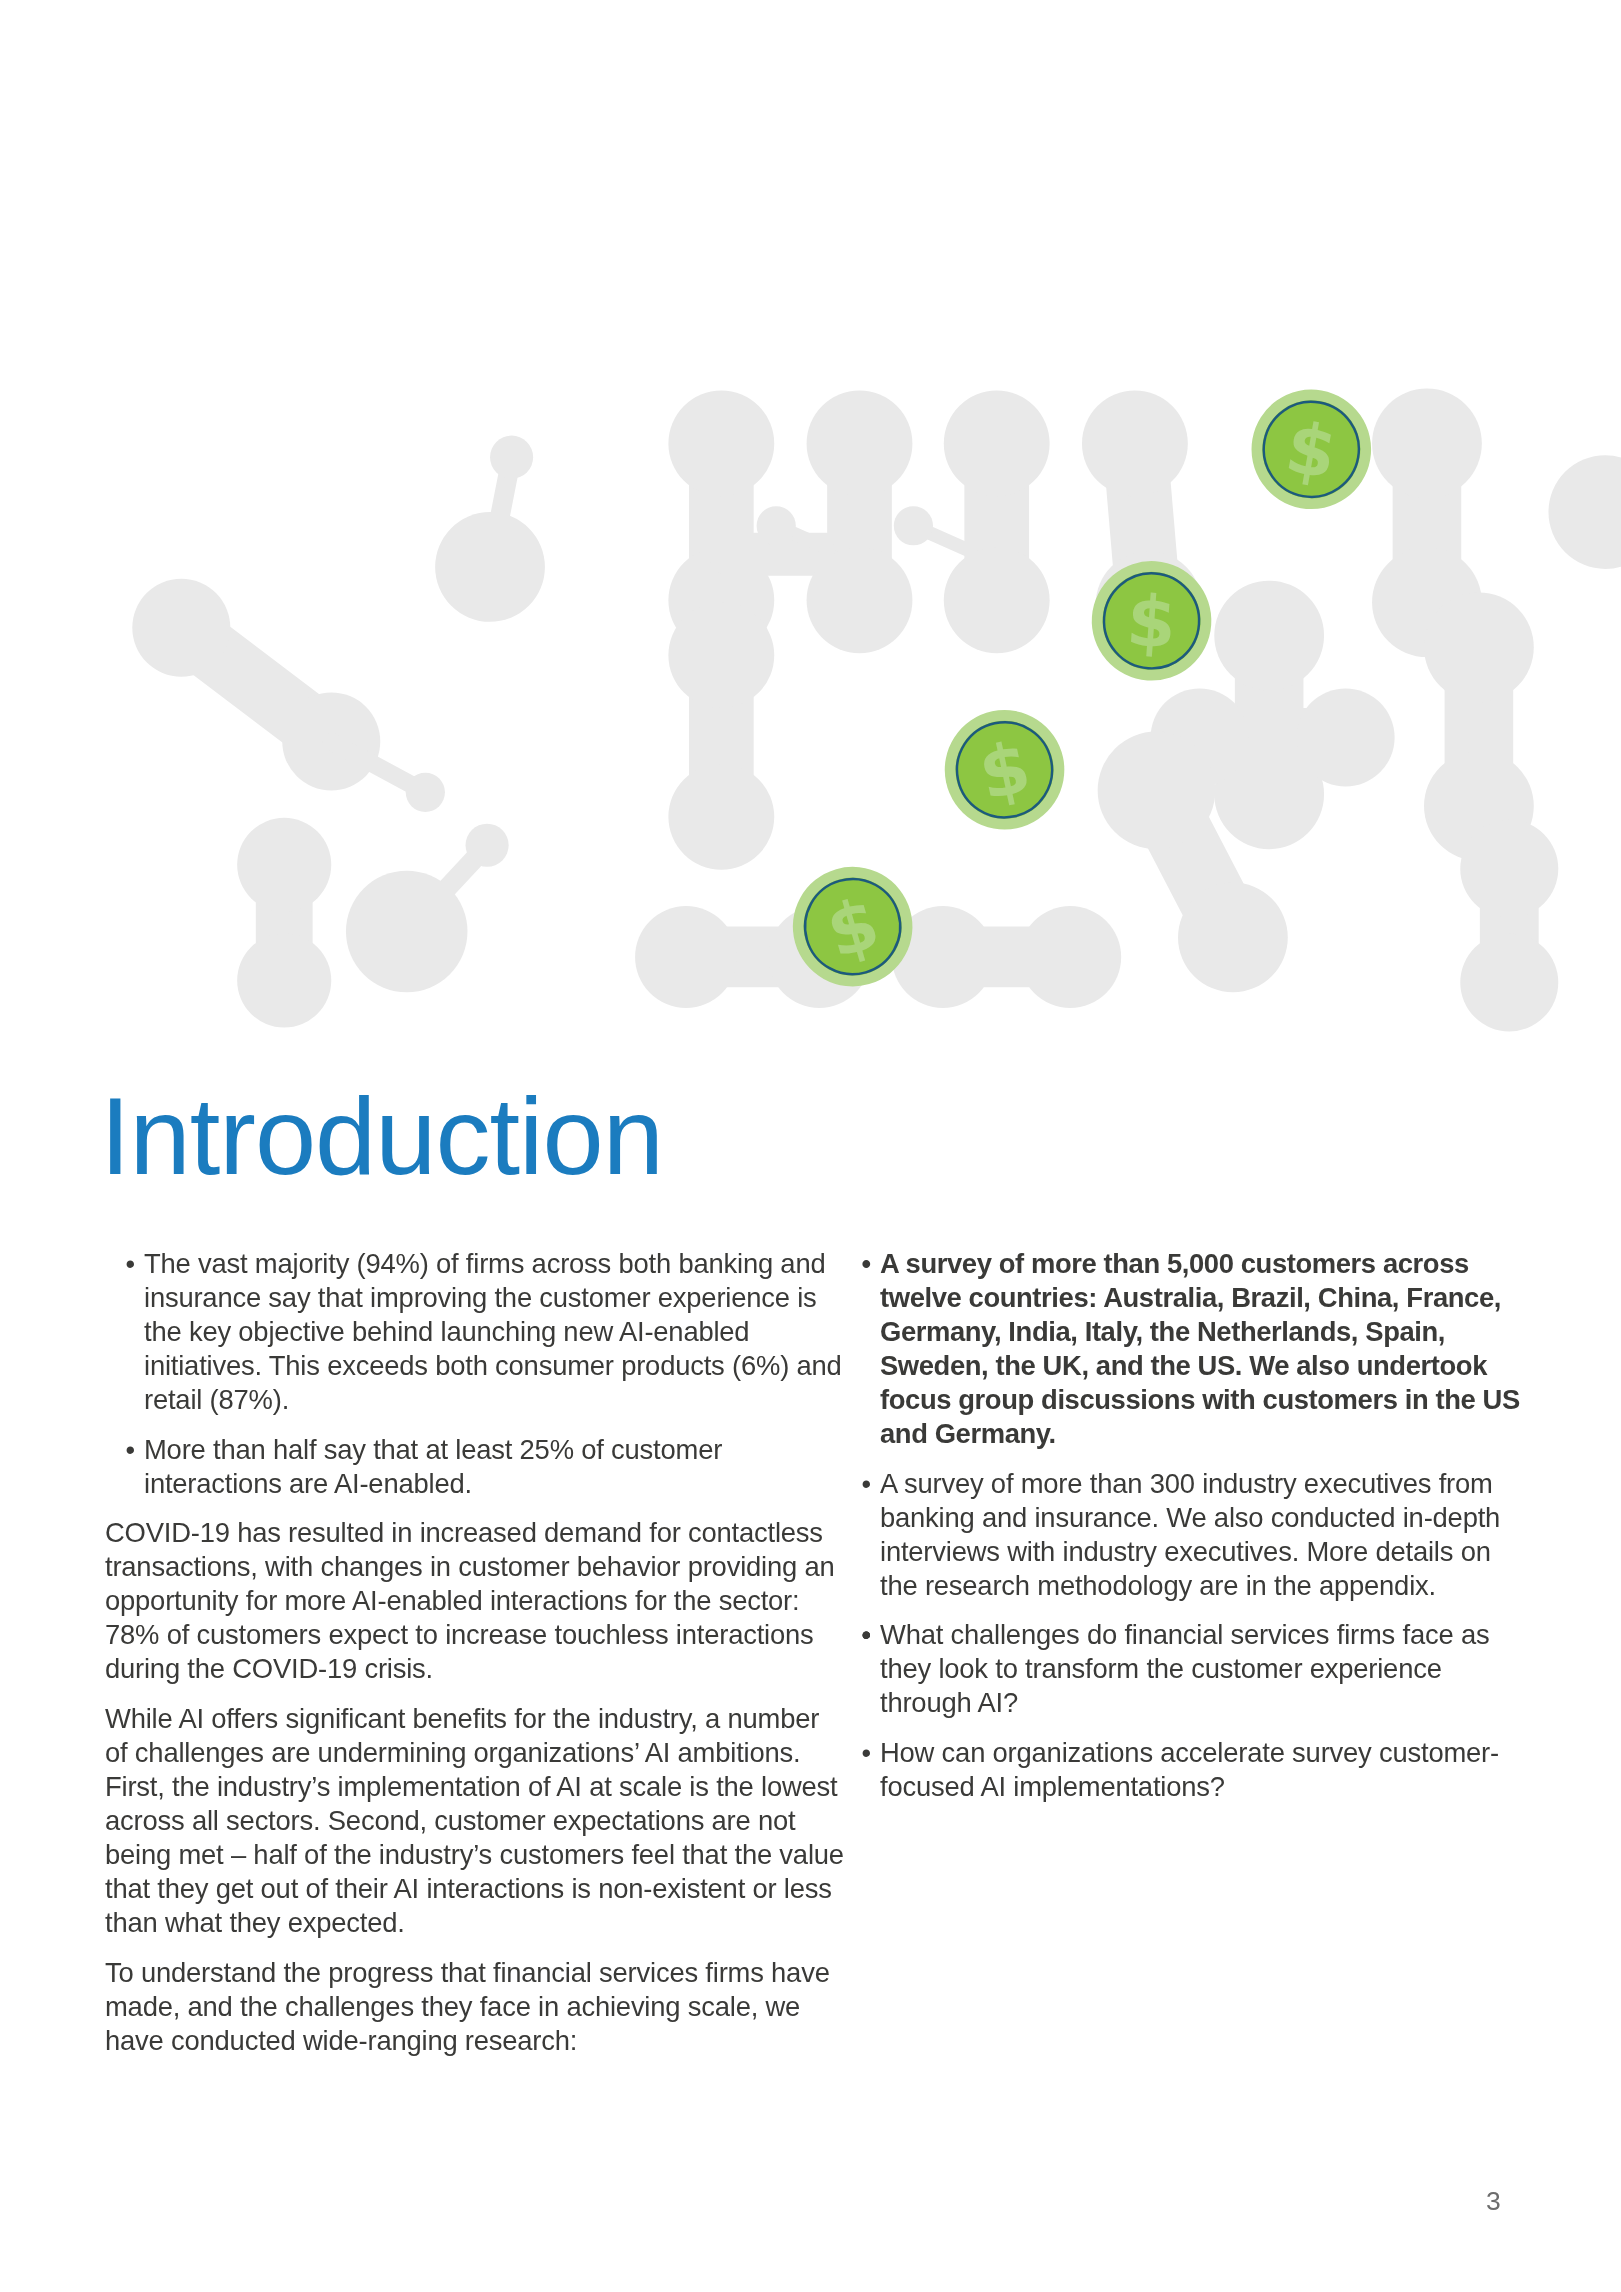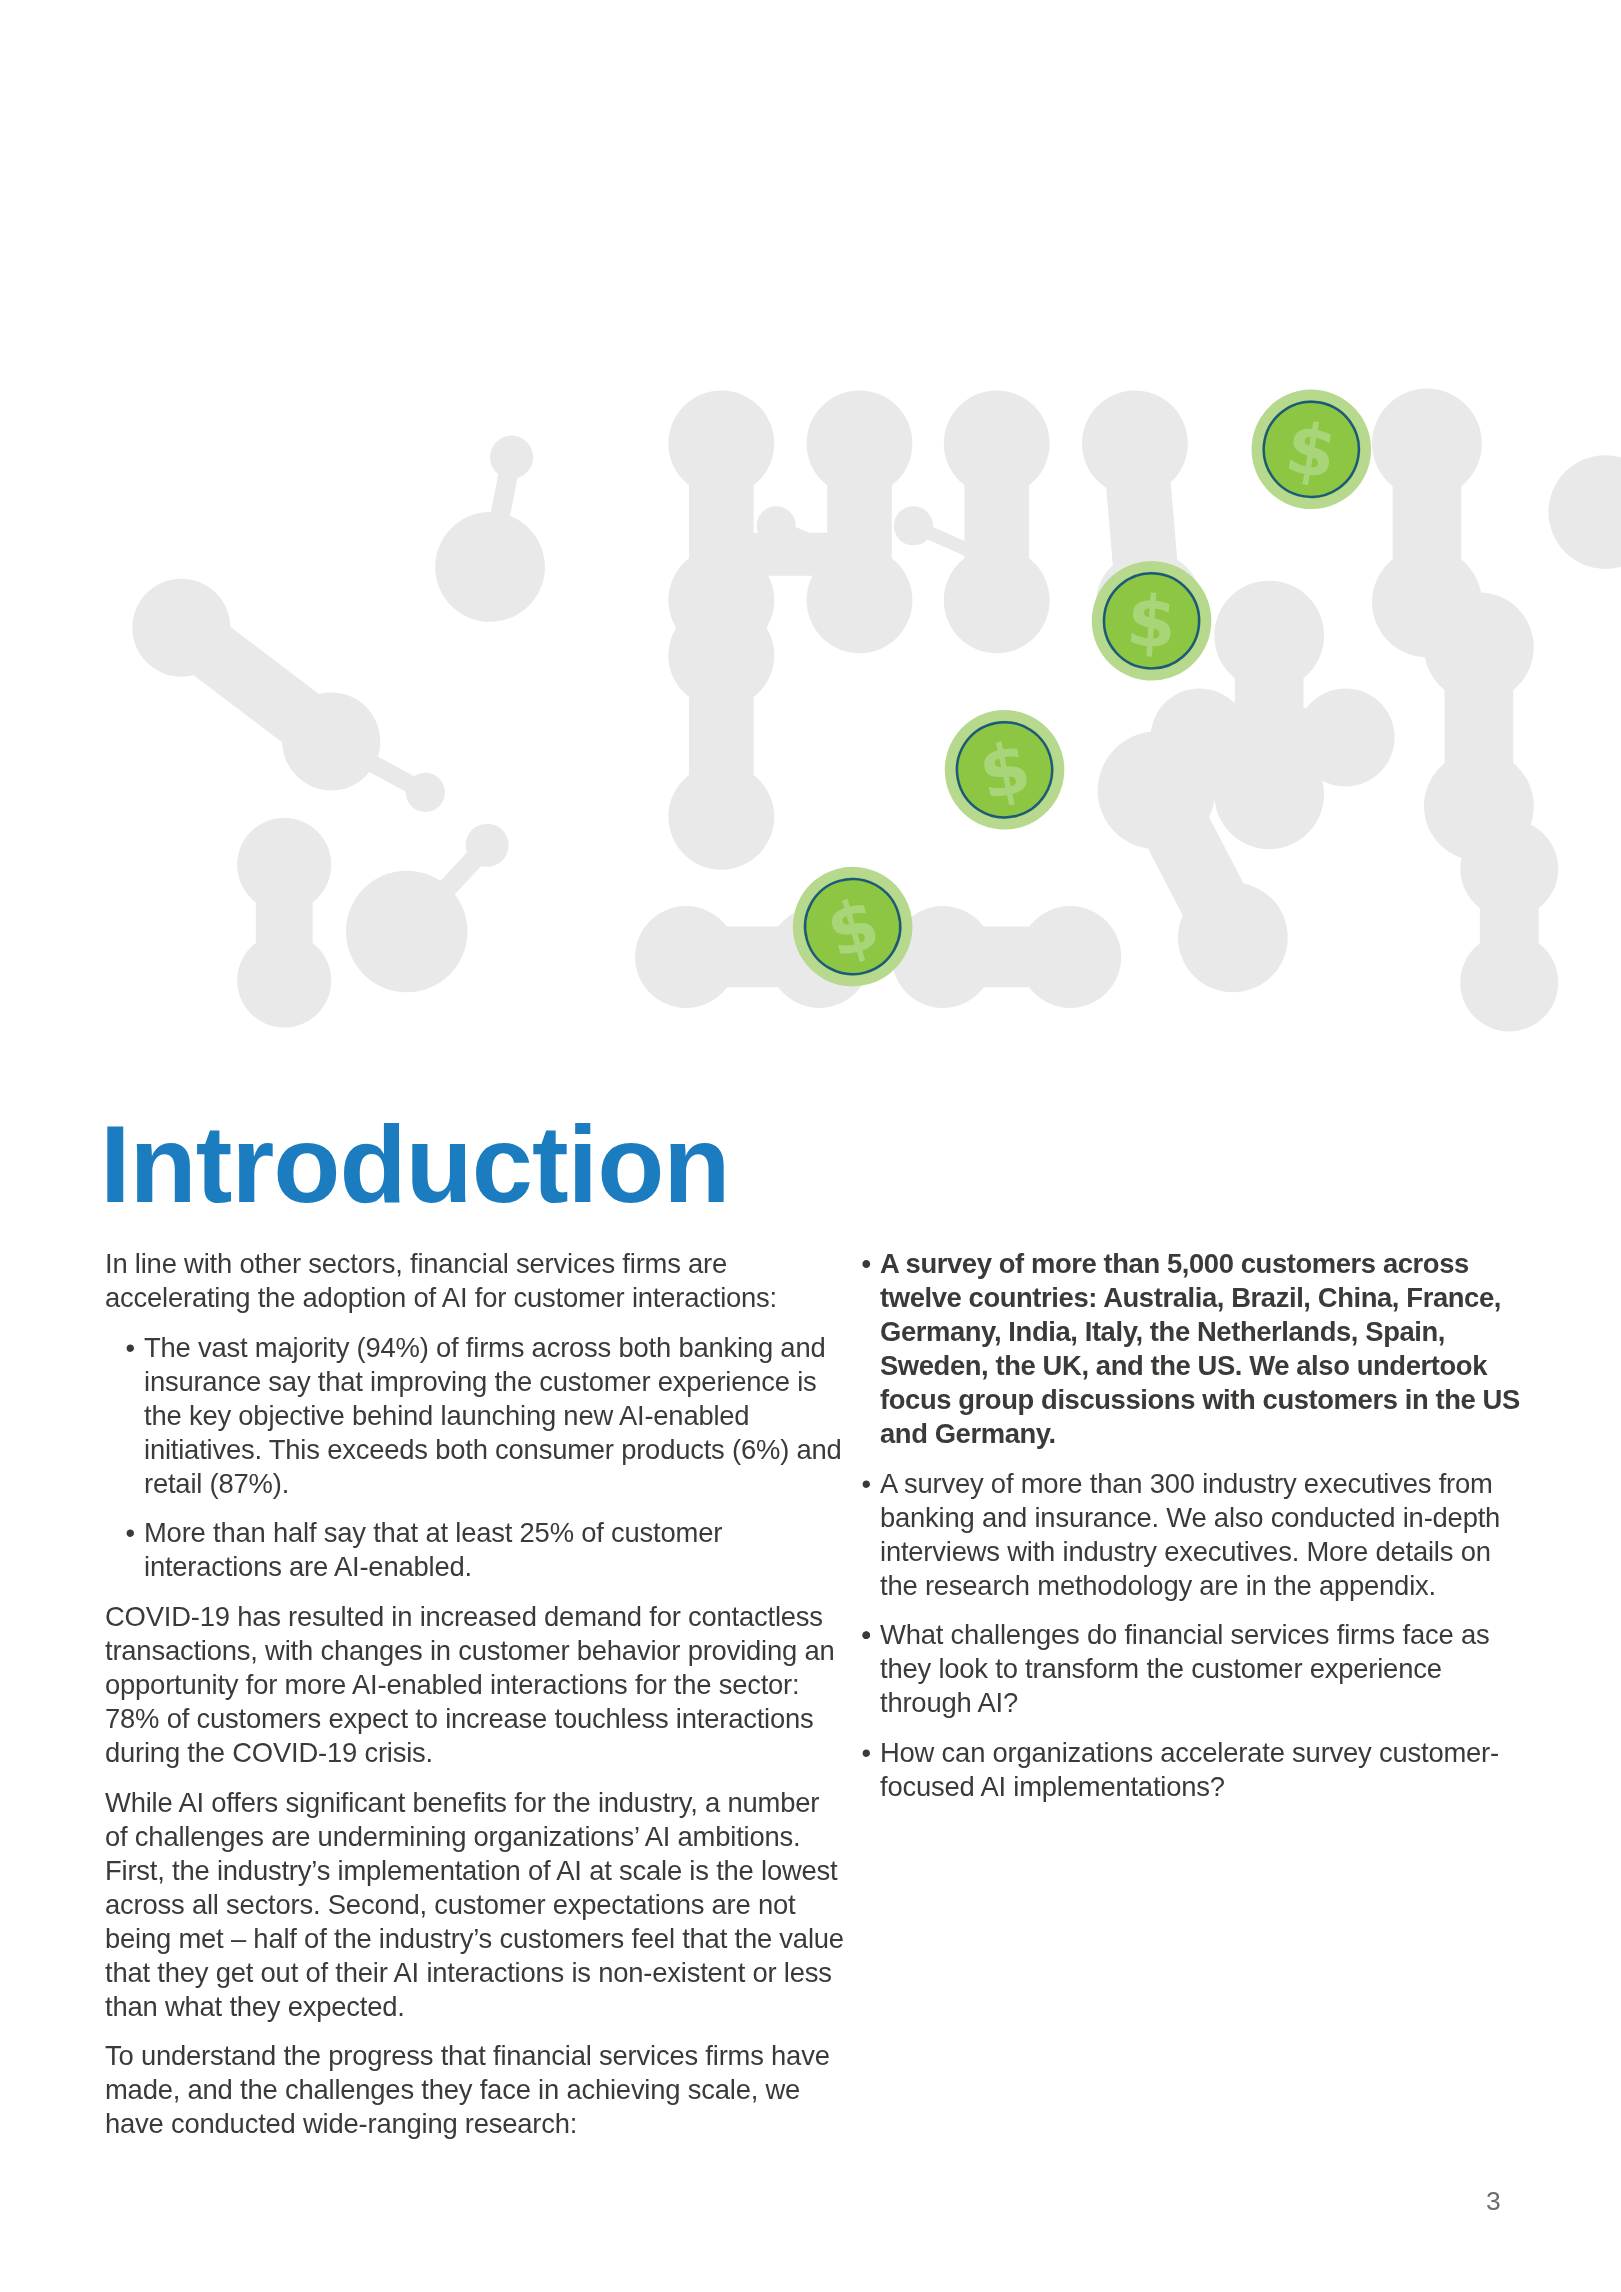--- a/index.html
+++ b/index.html
@@ -23,23 +23,23 @@
     width:1621px;height:745px;
     display:block;
   }
   .blob-group circle{fill:var(--blob-gray);}
   .blob-group line{stroke:var(--blob-gray);stroke-linecap:round;}
   .coin .dollar{
     font-family:"DejaVu Sans","Liberation Sans",sans-serif;
     font-size:72px;font-weight:bold;
   }
   .page-title{
-    position:absolute;left:100px;top:1035px;
+    position:absolute;left:100px;top:1007px;
     font-size:110px;line-height:110px;
-    font-weight:700;
+    font-weight:400;
     letter-spacing:-1px;
     color:var(--title-blue);
   }
   .col{
     position:absolute;top:1247px;
     font-size:27.4px;line-height:34px;
     letter-spacing:-0.2px;
   }
   .col-left{left:105px;width:740px;}
   .col-right{left:841px;width:681px;}
@@ -191,21 +191,20 @@
       <circle r="61" fill="#b6d98e"></circle>
       <circle r="50" fill="#8dc642"></circle>
       <circle r="48.5" fill="none" stroke-width="2.5" stroke="#1c5a7d"></circle>
       <text class="dollar" y="26" text-anchor="middle" fill="#a9d579">$</text>
     </g>
   </svg>
 
   <h1 class="page-title">Introduction</h1>
 
   <div class="col col-left">
-    <p>In line with other sectors, financial services firms are accelerating the adoption of AI for customer interactions:</p>
 
     <div class="bullet-item">
       <span class="dot">•</span>
       <span>The vast majority (94%) of firms across both banking and insurance say that improving the customer experience is the key objective behind launching new AI-enabled initiatives. This exceeds both consumer products (6%) and retail (87%).</span>
     </div>
     <div class="bullet-item">
       <span class="dot">•</span>
       <span>More than half say that at least 25% of customer interactions are AI-enabled.</span>
     </div>
 

